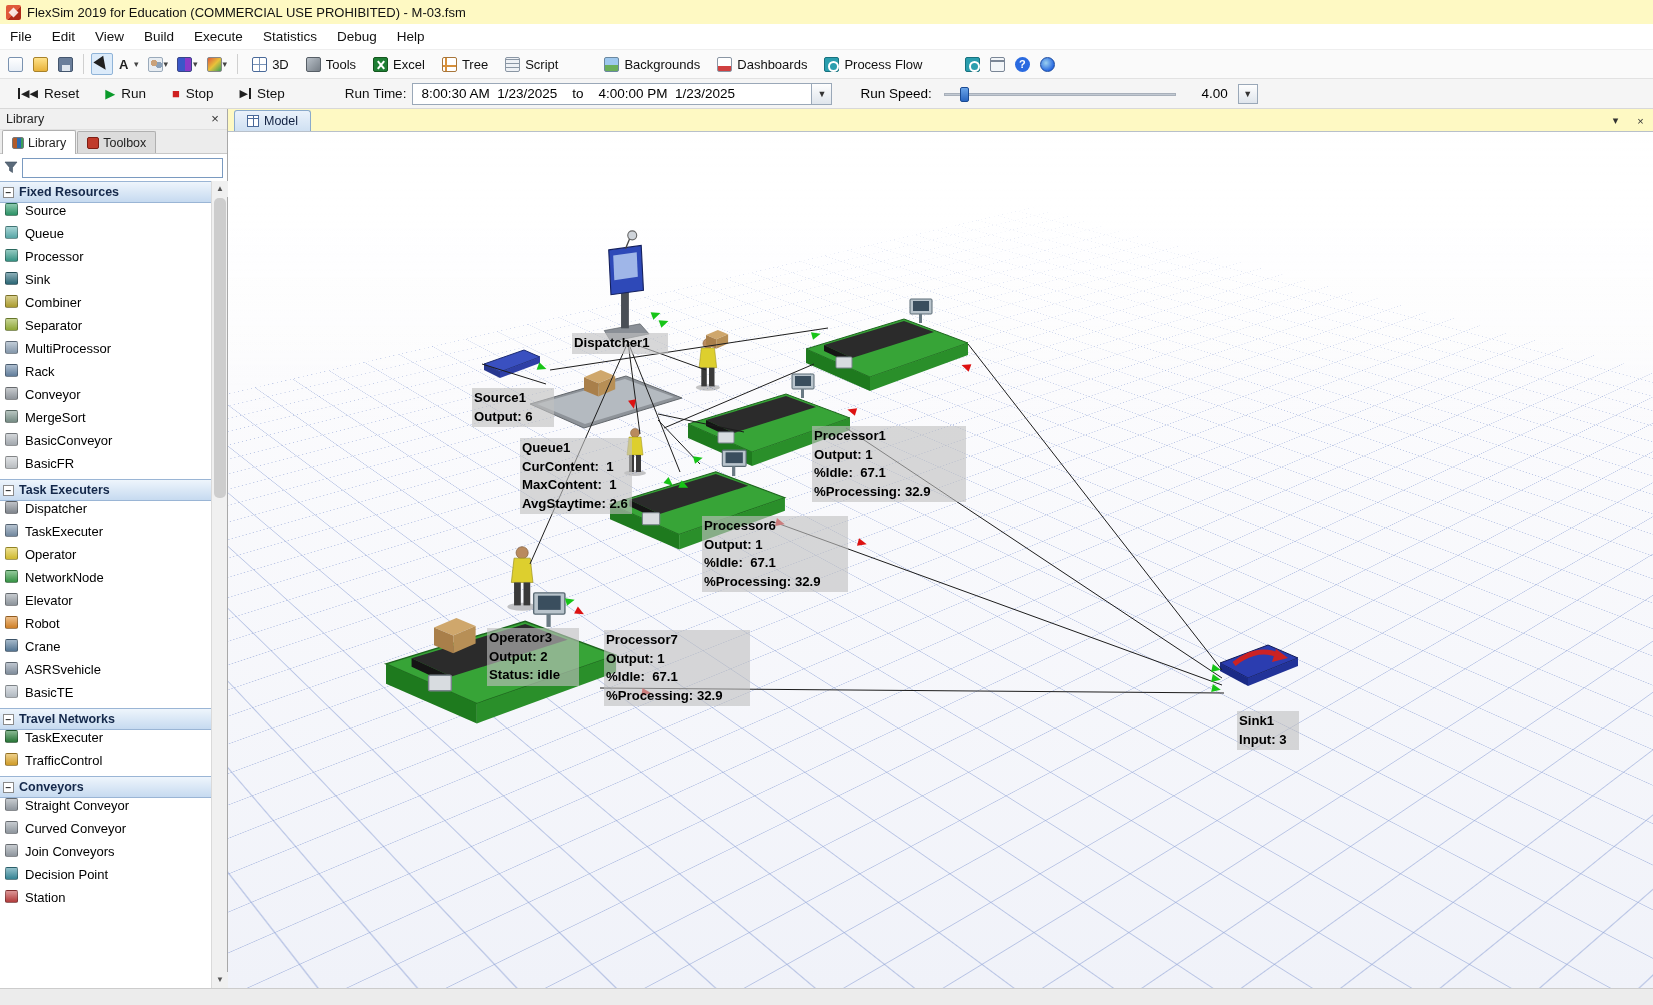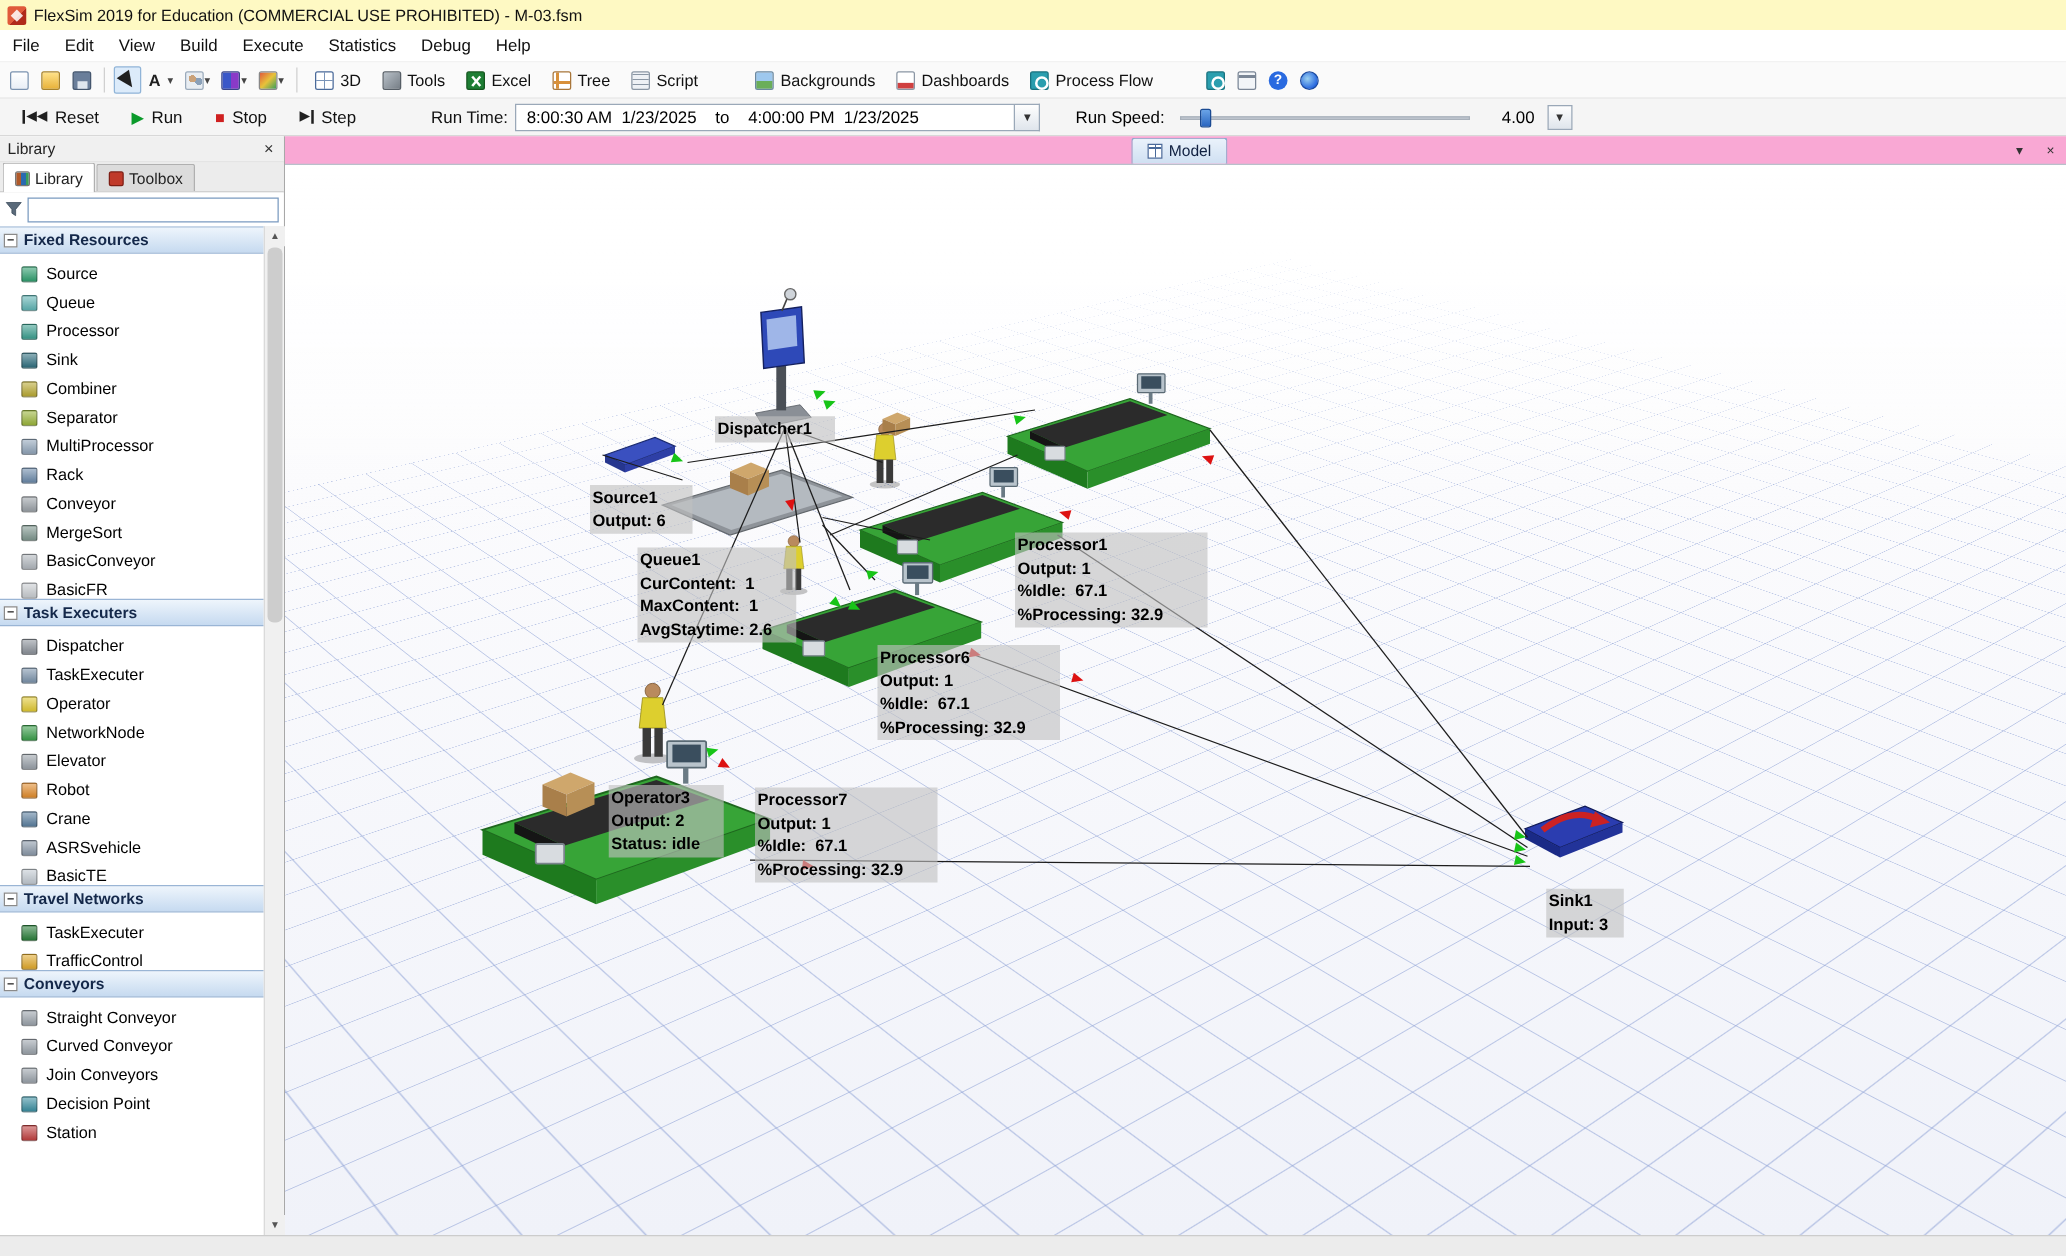--- a/index.html
+++ b/index.html
@@ -81,30 +81,30 @@
   .ptab { display:flex; align-items:center; gap:4px; height:22px; padding:0 9px; font-size:12.5px; border:1px solid #b0b0b0; border-bottom:none; border-radius:2px 2px 0 0; background:#dcdcdc; color:#222; }
   .ptab.active { background:#fff; height:24px; margin-bottom:-1px; }
   .tab-ico { width:12px; height:12px; border-radius:2px; display:inline-block; }
   .tab-ico-lib { background:linear-gradient(90deg,#b05a2a 0 4px,#2a6ab0 4px 8px,#3a9e5a 8px 12px); border:1px solid #777; }
   .tab-ico-tb { background:#c03a2a; border:1px solid #7e1e14; }
   .filter-row { height:27px; display:flex; align-items:center; gap:4px; padding:0 4px; background:#fff; }
   .filter-input { flex:1; height:20px; border:1px solid #7a9ac0; background:#fff; font:13px "Liberation Sans",sans-serif; padding:0 4px; }
   .lib-list { flex:1; position:relative; overflow:hidden; background:#fff; padding-right:16px; }
   .lib-section { height:22px; display:flex; align-items:center; gap:5px; padding-left:3px; background:linear-gradient(#eef5fc,#c6daf0); border-top:1px solid #9ab5d5; border-bottom:1px solid #9ab5d5; font-size:12.5px; font-weight:bold; color:#14284a; }
   .minus-box { width:11px; height:11px; background:#fff; border:1px solid #8a8a8a; font-size:10px; line-height:9px; text-align:center; color:#333; }
-  .lib-item { height:23px; display:flex; align-items:flex-end; gap:7px; padding-left:5px; font-size:13px; color:#000;margin-left:12px; }
+  .lib-item { height:23px; display:flex; align-items:flex-start; gap:7px; padding-left:5px; font-size:13px; color:#000; }
   .lib-icon { width:13px; height:13px; border-radius:2px; border:1px solid rgba(0,0,0,.3); background-image:linear-gradient(rgba(255,255,255,.45),rgba(0,0,0,.08)); flex:0 0 auto; }
   .scrollbar { position:absolute; right:0; top:0; bottom:0; width:16px; background:#f0f0f0; border-left:1px solid #dadada; }
   .sb-arrow { position:absolute; left:0; width:16px; height:16px; background:#f0f0f0; color:#555; font-size:8px; text-align:center; line-height:16px; }
   .sb-up { top:0; } .sb-down { bottom:0; }
   .sb-thumb { position:absolute; left:2px; top:17px; width:12px; height:300px; background:#cdcdcd; border-radius:5px; }
 
   
   .main { flex:1; position:relative; background:#eef0f4; }
-  .doc-tabs { position:absolute; left:0; right:0; top:0; height:23px; background:#f9a8d4; border-bottom:1px solid #b8c0ca; display:flex; align-items:flex-end; padding-left:6px;justify-content:center; }
+  .doc-tabs { position:absolute; left:0; right:0; top:0; height:23px; background:#fef9c3; border-bottom:1px solid #b8c0ca; display:flex; align-items:flex-end; padding-left:6px; }
   .doc-tab { display:flex; align-items:center; gap:5px; height:21px; padding:0 12px; font-size:12.5px; background:linear-gradient(#eaf2fb,#cfe0f2); border:1px solid #8aaacb; border-bottom:none; border-radius:3px 3px 0 0; color:#102040; }
   .doc-tab-ico { width:12px; height:12px; background:#fff; border:1px solid #4a6a9a; background-image:linear-gradient(0deg,transparent 7px,#4a6a9a 7px 8px,transparent 8px),linear-gradient(90deg,transparent 5px,#4a6a9a 5px 6px,transparent 6px); }
   .doc-tabs-right { position:absolute; right:4px; top:3px; display:flex; gap:8px; }
   .small-btn { width:17px; height:17px; display:flex; align-items:center; justify-content:center; font-size:11px; color:#333; }
 
   .viewport { position:absolute; left:0; right:0; top:23px; bottom:0; overflow:hidden; background:linear-gradient(#ffffff 0%,#fbfbfd 30%,#f0f2f9 100%); }
   .floor { position:absolute; left:-55%; top:-85%; width:240%; height:300%;
     background-image:
       repeating-linear-gradient(0deg,rgba(138,158,212,.55) 0 1px,transparent 1px 56px),
       repeating-linear-gradient(90deg,rgba(138,158,212,.55) 0 1px,transparent 1px 56px);
@@ -537,21 +537,21 @@
       </svg>
 
       <div class="scene-labels">
           <div class="obj-label" style="left: 344px; top: 201px; width: 96px;">
             <div>Dispatcher1</div>
           </div>
           <div class="obj-label" style="left: 244px; top: 256px; width: 82px;">
             <div>Source1</div>
             <div>Output: 6</div>
           </div>
-          <div class="obj-label" style="left: 282px; top: 306px; width: 127px;">
+          <div class="obj-label" style="left: 292px; top: 306px; width: 112px;">
             <div>Queue1</div>
             <div>CurContent:  1</div>
             <div>MaxContent:  1</div>
             <div>AvgStaytime: 2.6</div>
           </div>
           <div class="obj-label" style="left: 584px; top: 294px; width: 154px;">
             <div>Processor1</div>
             <div>Output: 1</div>
             <div>%Idle:  67.1</div>
             <div>%Processing: 32.9</div>

